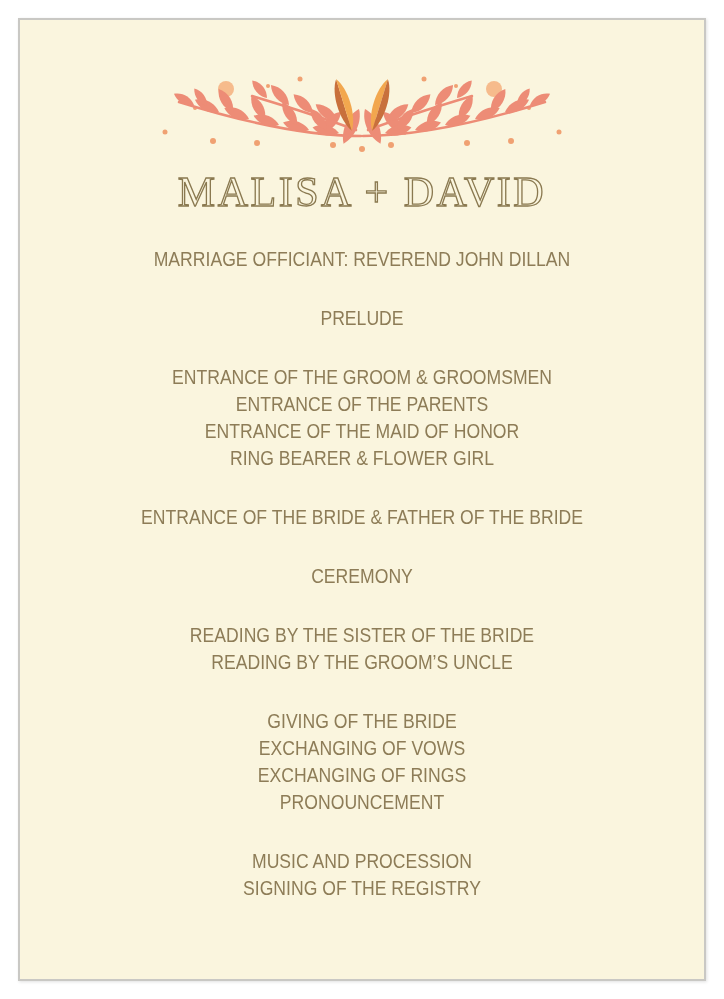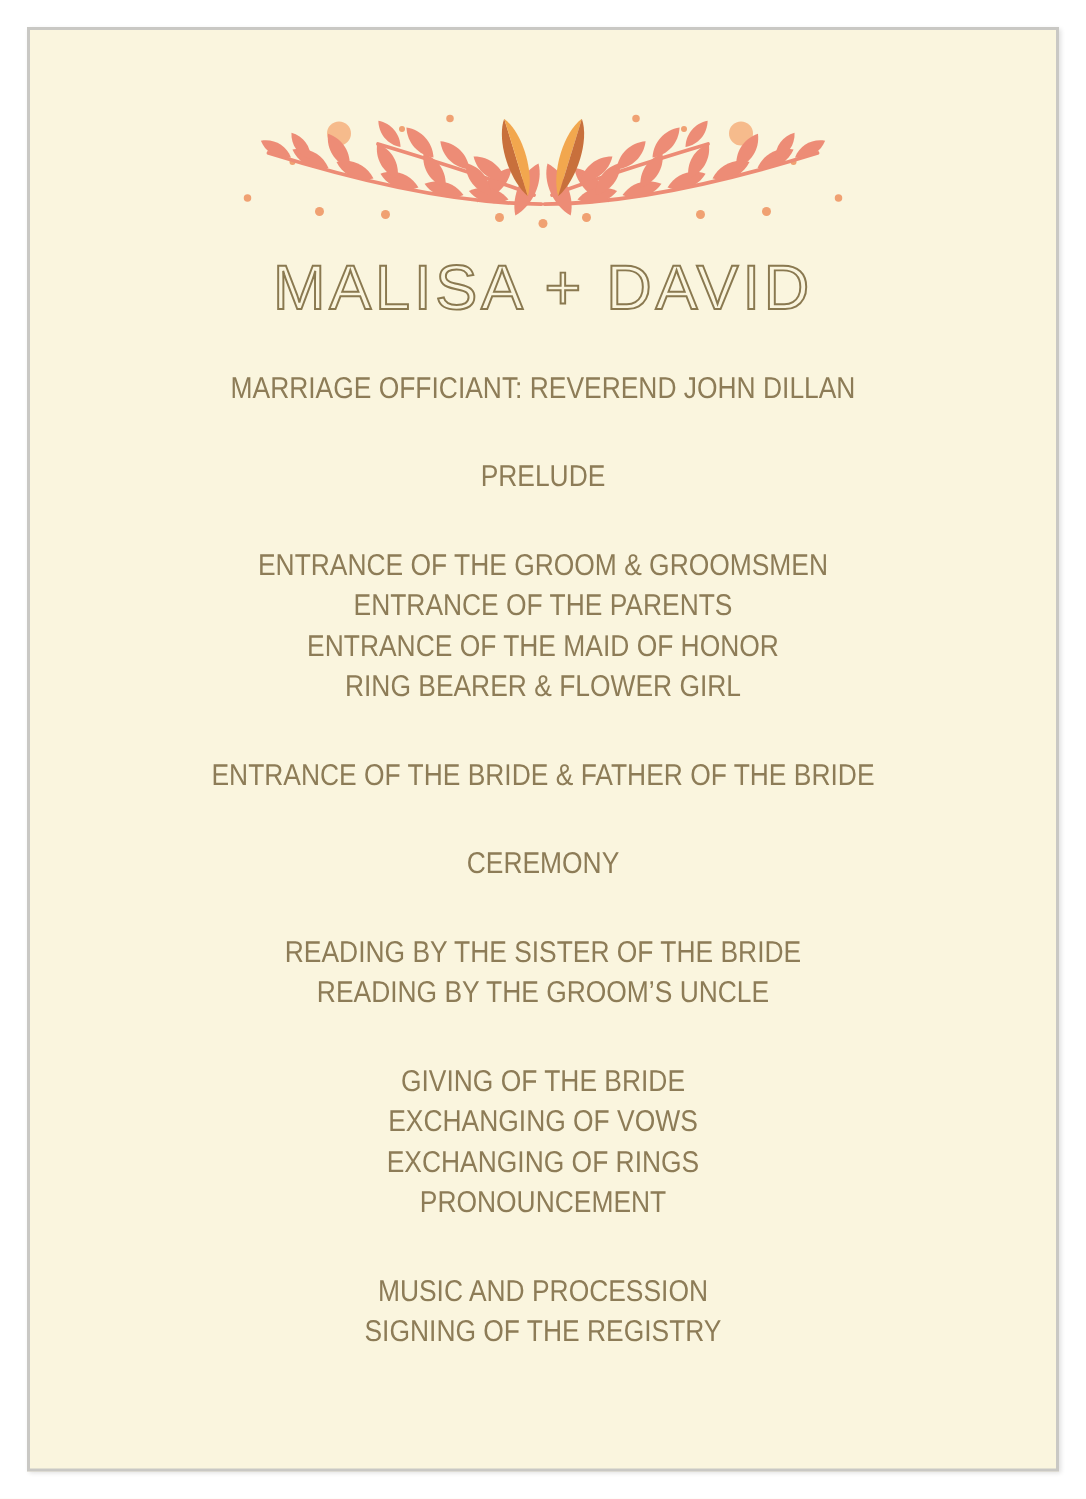--- a/index.html
+++ b/index.html
@@ -39,21 +39,21 @@
     stroke-linecap: round;
   }
   .coral { fill: var(--coral, #ed8c76); }
   .peach { fill: var(--peach, #f6bb8c); }
   .dots  { fill: var(--dot, #f0a172); }
   .leafDark  { fill: var(--leafDark, #c8703c); }
   .leafLight { fill: var(--leafLight, #f2a74e); }
   .title {
     margin-top: 4px;
     text-align: center;
-    font-family: Liberation Sans, sans-serif;
+    font-family: Liberation Serif, serif;
     font-weight: 400;
     font-size: 42px;
     line-height: 48px;
     letter-spacing: 2.5px;
     color: var(--titleText, #8a7950);
     -webkit-text-fill-color: transparent;
     -webkit-text-stroke: 1.3px var(--titleText, #8a7950);
   }
   .program {
     margin-top: 30px;

